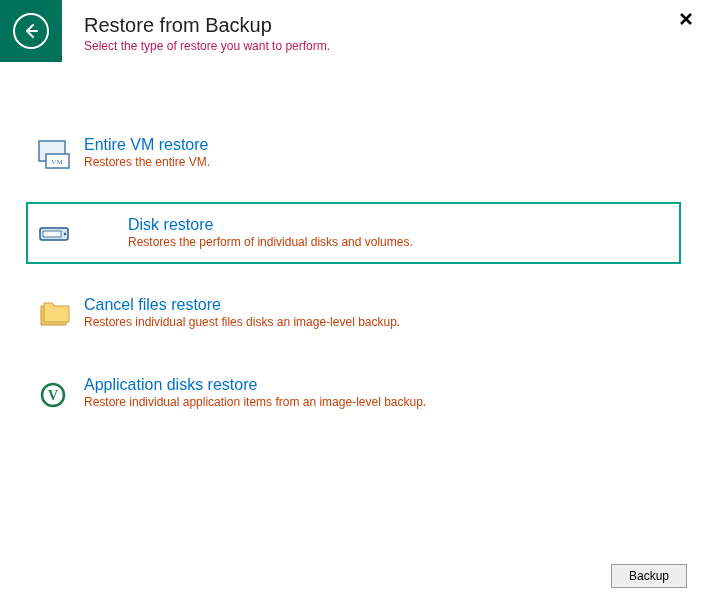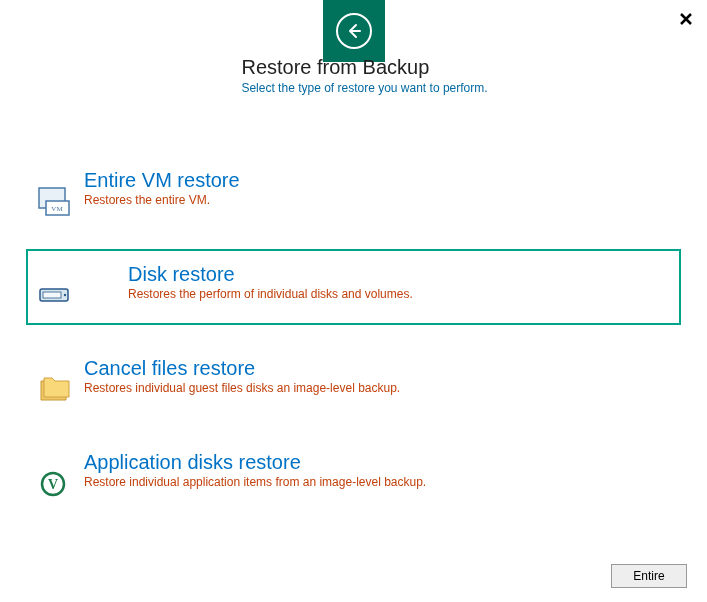--- a/index.html
+++ b/index.html
@@ -8,21 +8,20 @@
       background: #fff;
       width: 707px;
       height: 602px;
       position: relative;
       overflow: hidden;
     }
     .header {
       display: flex;
       align-items: center;
       padding: 10px 0;
-      flex-direction: column;
     }
     .back-box {
       width: 62px;
       height: 62px;
       background: #00725c;
       display: flex;
       align-items: center;
       justify-content: center;
       margin-top: -10px;
     }
@@ -40,21 +39,21 @@
       margin-left: 22px;
       margin-top: -6px;
     }
     .title {
       font-size: 20px;
       font-weight: 400;
       color: #222;
     }
     .subtitle {
       font-size: 12px;
-      color: #0369a1;
+      color: #be185d;
       margin-top: 2px;
     }
     .close-btn {
       position: absolute;
       top: 10px;
       right: 14px;
       cursor: pointer;
       font-size: 18px;
       font-weight: bold;
       color: #000;
@@ -73,28 +72,28 @@
     }
     .option.selected {
       border: 2px solid #00a48a;
       gap: 44px;
     }
     .option-icon {
       width: 34px;
       height: 30px;
       flex-shrink: 0;
       margin-right: 12px;
-      margin-top: 18px;
+      margin-top: 4px;
     }
     .option-text {
       flex: 1;
     }
     .option-title {
       color: #0072c6;
-      font-size: 20px;
+      font-size: 16px;
       margin-bottom: 1px;
     }
     .option-desc {
       font-size: 12px;
       color: #c2410c;
     }
     .footer {
       position: absolute;
       bottom: 14px;
       right: 20px;
@@ -184,14 +183,14 @@
     </div>
     <div class="option-text">
       <div class="option-title">Application disks restore</div>
       <div class="option-desc">Restore individual application items from an image-level backup.</div>
     </div>
   </div>
 
 </div>
 
 <div class="footer">
-  <button class="cancel-btn">Entire</button>
+  <button class="cancel-btn">Backup</button>
 </div>
 
 </body></html>

